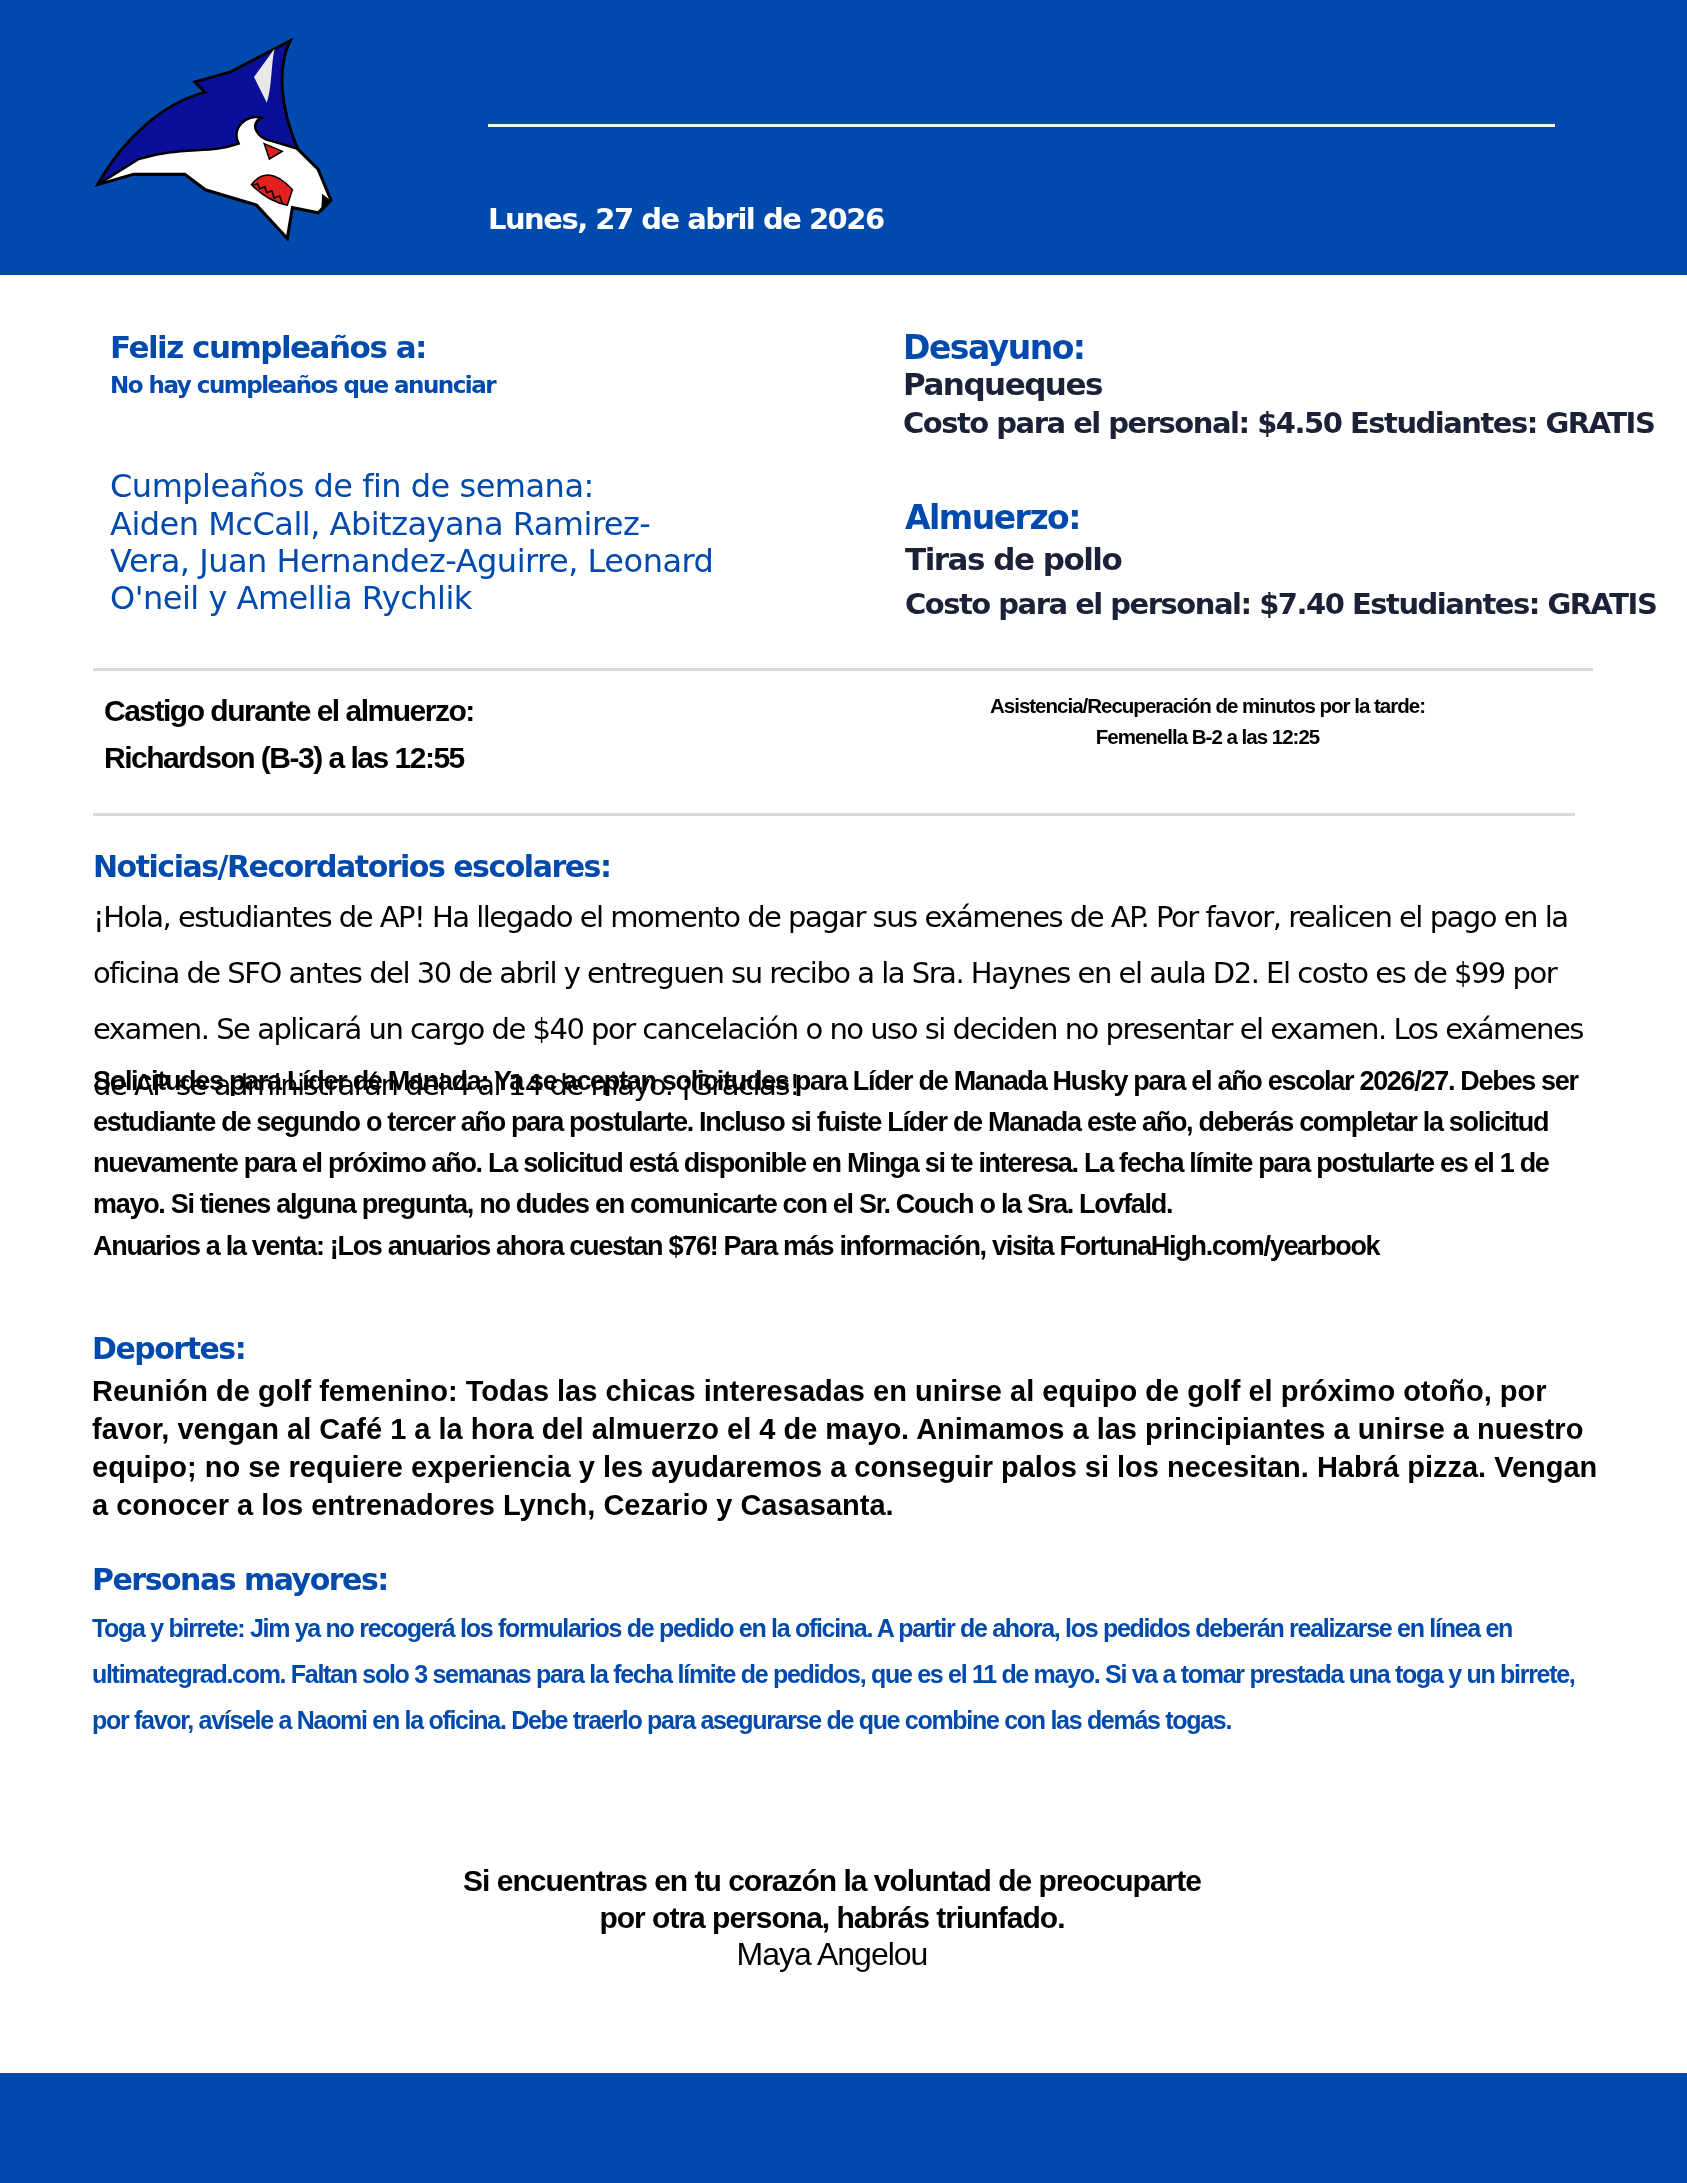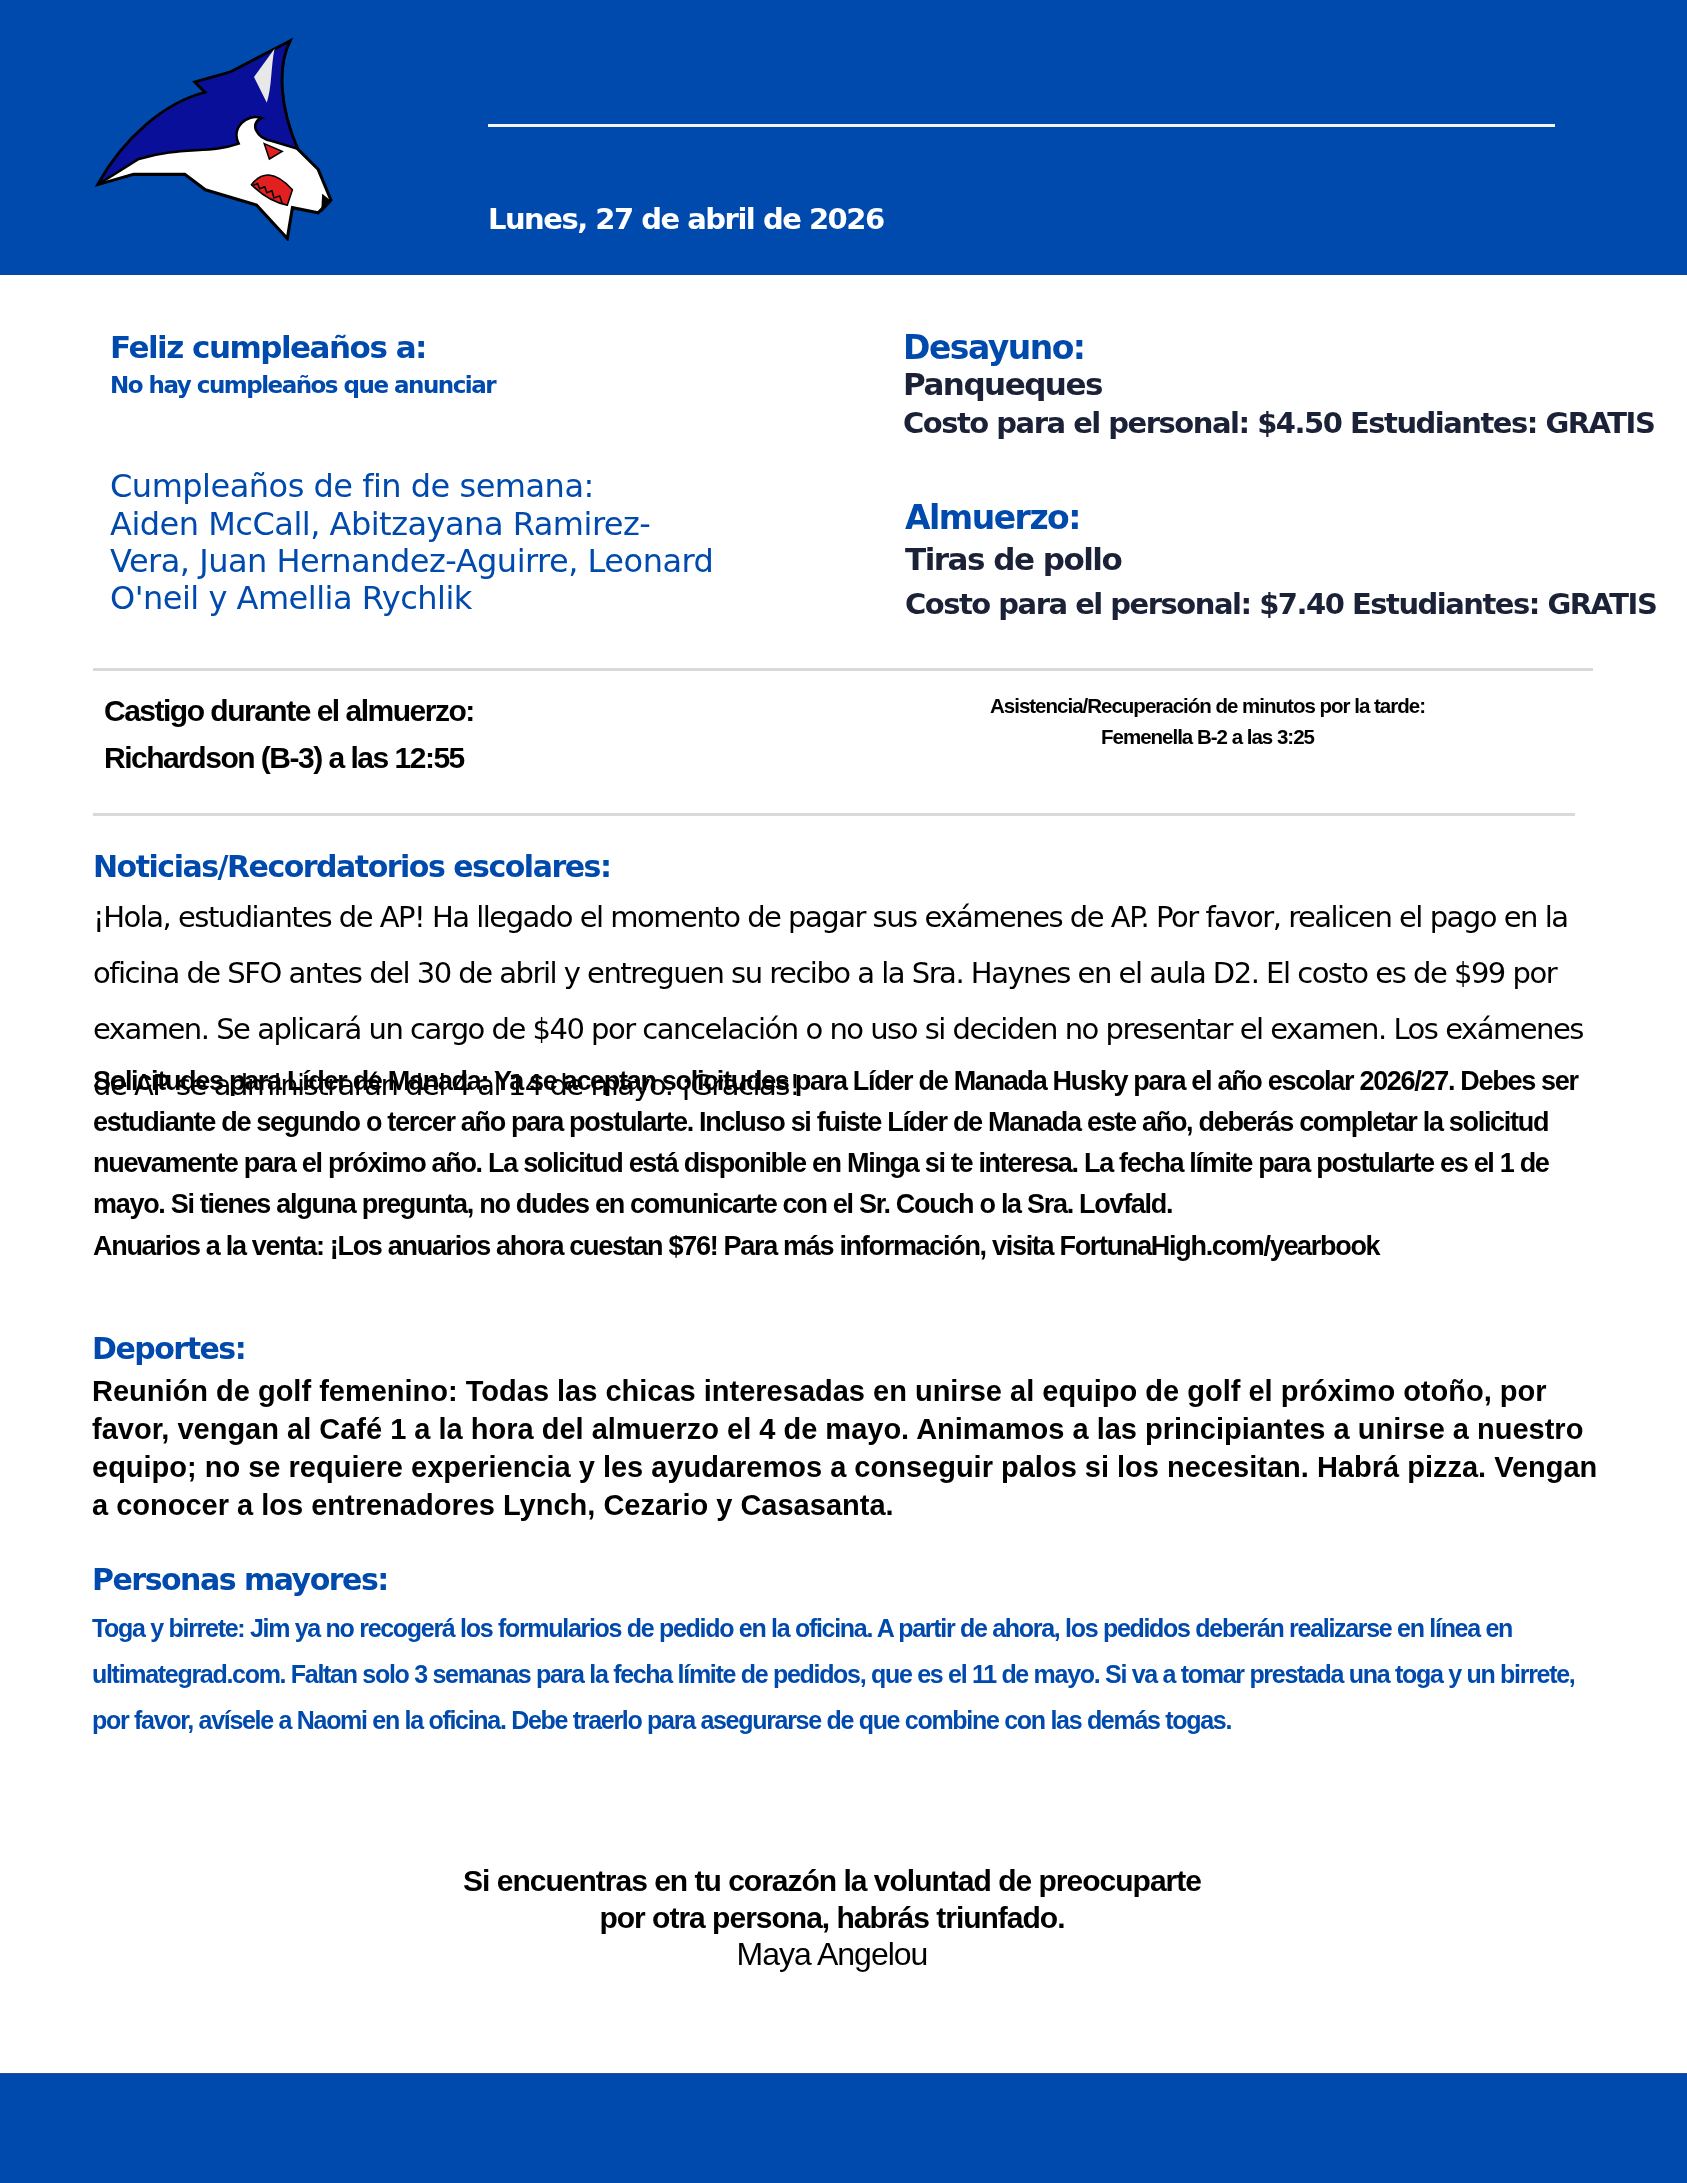--- a/index.html
+++ b/index.html
@@ -111,21 +111,21 @@
   <span>$7.40</span>
   <span>Estudiantes:</span>
   <span>GRATIS</span>
 </div>
 
 <div class="rule" style="left:93px; top:668px; width:1500px;"></div>
 
 <div class="abs det-label">Castigo durante el almuerzo:</div>
 <div class="abs det-value">Richardson (B-3) a las 12:55</div>
 <div class="abs att-label">Asistencia/Recuperación de minutos por la tarde:</div>
-<div class="abs att-value">Femenella B-2 a las 3:25</div>
+<div class="abs att-value">Femenella B-2 a las 12:25</div>
 
 <div class="rule" style="left:93px; top:813px; width:1482px;"></div>
 
 <div class="abs sec-title blue" style="left:93px; top:849px;">Noticias/Recordatorios escolares:</div>
 <div class="news-ap">¡Hola, estudiantes de AP! Ha llegado el momento de pagar sus exámenes de AP. Por favor, realicen el pago en la oficina de SFO antes del 30 de abril y entreguen su recibo a la Sra. Haynes en el aula D2. El costo es de $99 por examen. Se aplicará un cargo de $40 por cancelación o no uso si deciden no presentar el examen. Los exámenes de AP se administrarán del 4 al 14 de mayo. ¡Gracias!</div>
 <div class="news-para" style="top:1061px;">Solicitudes para Líder de Manada: Ya se aceptan solicitudes para Líder de Manada Husky para el año escolar 2026/27. Debes ser estudiante de segundo o tercer año para postularte. Incluso si fuiste Líder de Manada este año, deberás completar la solicitud nuevamente para el próximo año. La solicitud está disponible en Minga si te interesa. La fecha límite para postularte es el 1 de mayo. Si tienes alguna pregunta, no dudes en comunicarte con el Sr. Couch o la Sra. Lovfald.</div>
 <div class="news-para" style="top:1226px;">Anuarios a la venta: ¡Los anuarios ahora cuestan $76! Para más información, visita FortunaHigh.com/yearbook</div>
 
 <div class="abs sec-title blue" style="left:92px; top:1331px;">Deportes:</div>
 <div class="sports-body">Reunión de golf femenino: Todas las chicas interesadas en unirse al equipo de golf el próximo otoño, por favor, vengan al Café 1 a la hora del almuerzo el 4 de mayo. Animamos a las principiantes a unirse a nuestro equipo; no se requiere experiencia y les ayudaremos a conseguir palos si los necesitan. Habrá pizza. Vengan a conocer a los entrenadores Lynch, Cezario y Casasanta.</div>

